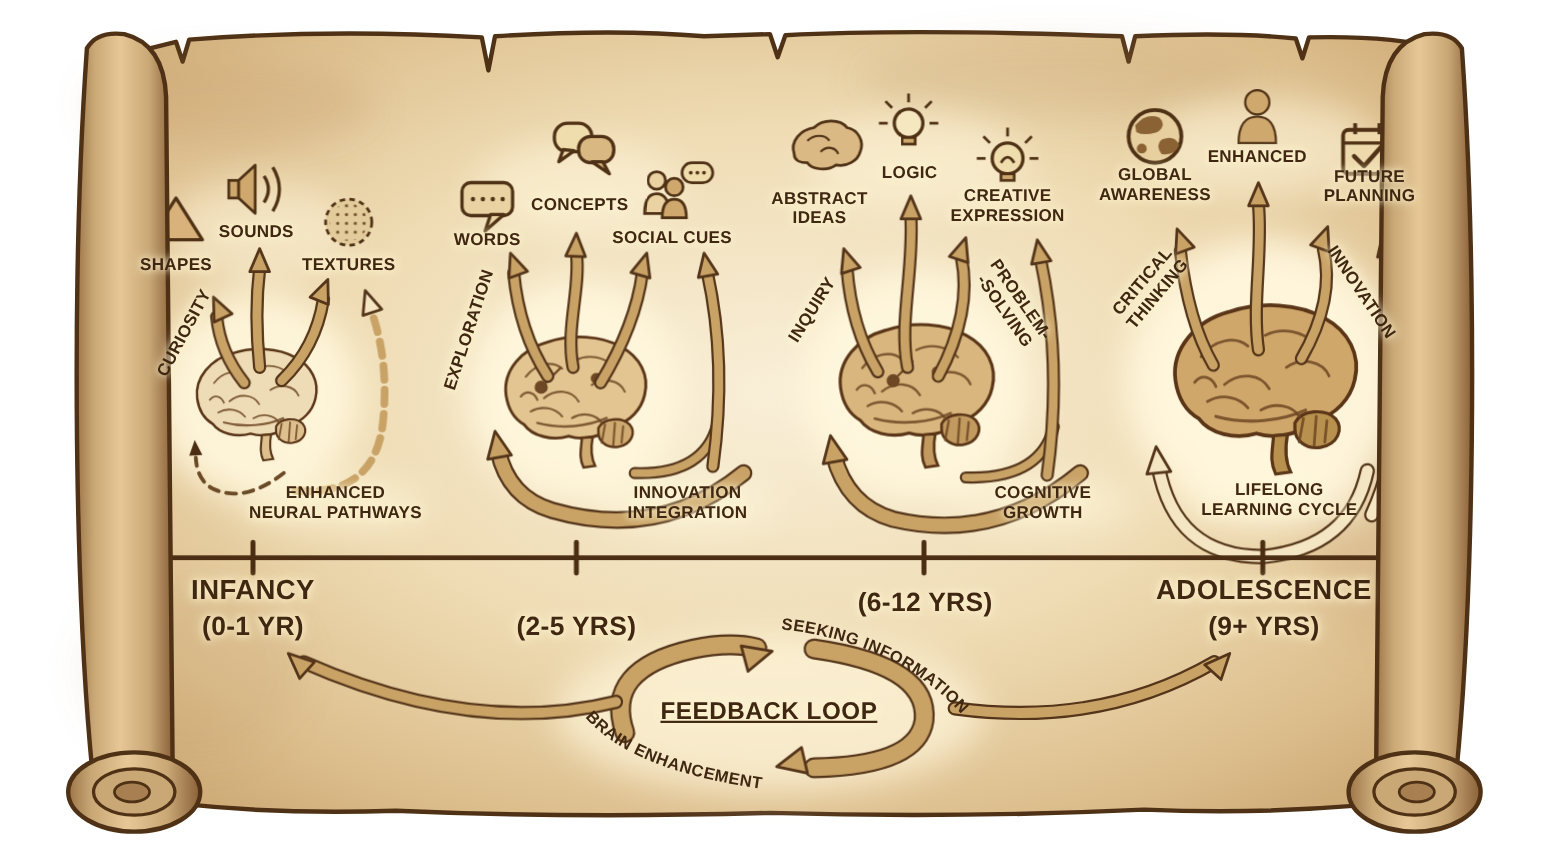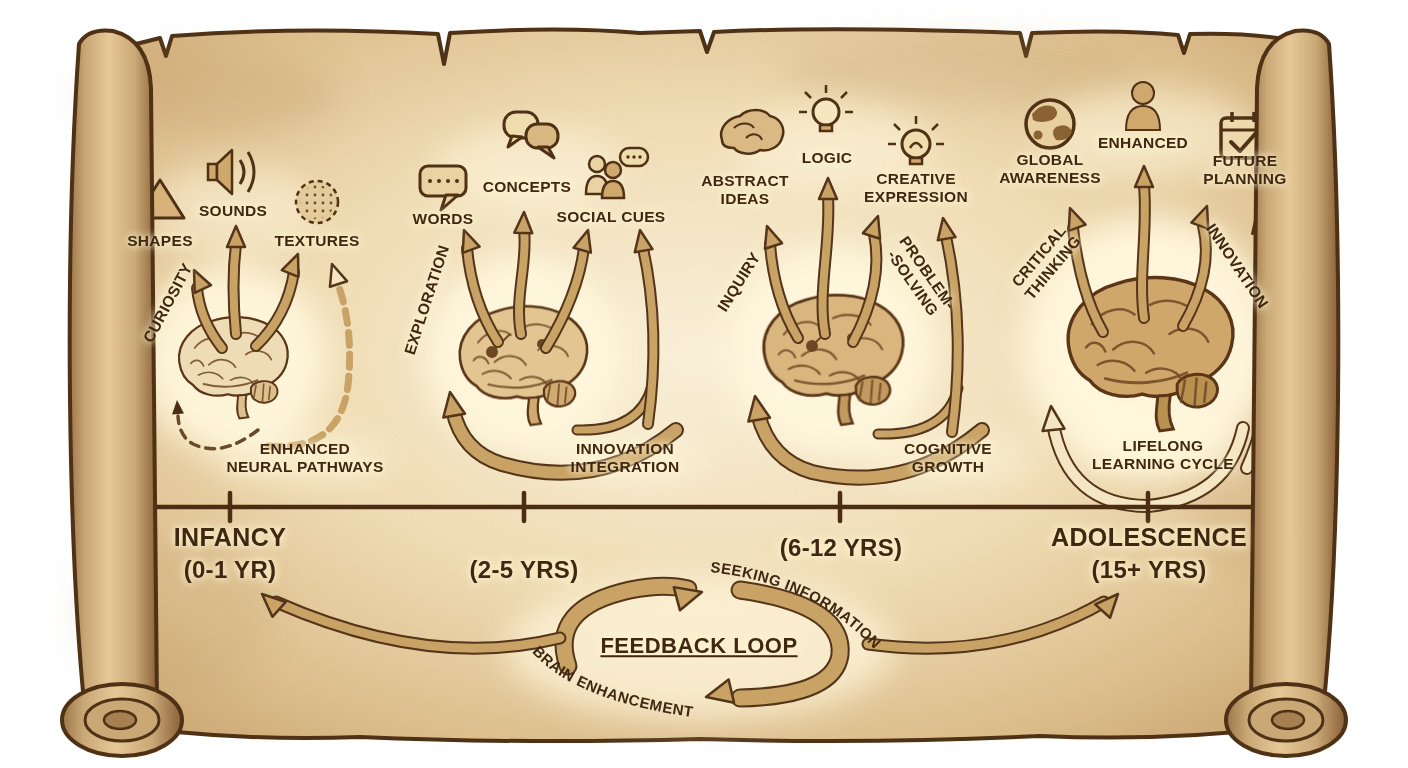--- a/index.html
+++ b/index.html
@@ -379,16 +379,16 @@
 <div class="lbl rot" style="left:1046px;top:262px;transform:translate(-50%,-50%) rotate(-50deg)">
   <span class="ln">CRITICAL</span>
   <span class="ln">THINKING</span>
 </div>
 <div class="lbl rot" style="left:1237px;top:266px;transform:translate(-50%,-50%) rotate(56deg)">INNOVATION</div>
 <div class="lbl stage-name" style="left:1149px;top:537px">ADOLESCENCE</div>
 <div class="lbl" style="left:1163px;top:455px">
   <span class="ln">LIFELONG</span>
   <span class="ln">LEARNING CYCLE</span>
 </div>
-<div class="lbl stage-range" style="left:1149px;top:570px">(15+ YRS)</div>
+<div class="lbl stage-range" style="left:1149px;top:570px">(9+ YRS)</div>
 
 <div class="lbl fb-title" style="left:699px;top:646px">FEEDBACK LOOP</div>
 </div>
 
 </body></html>

